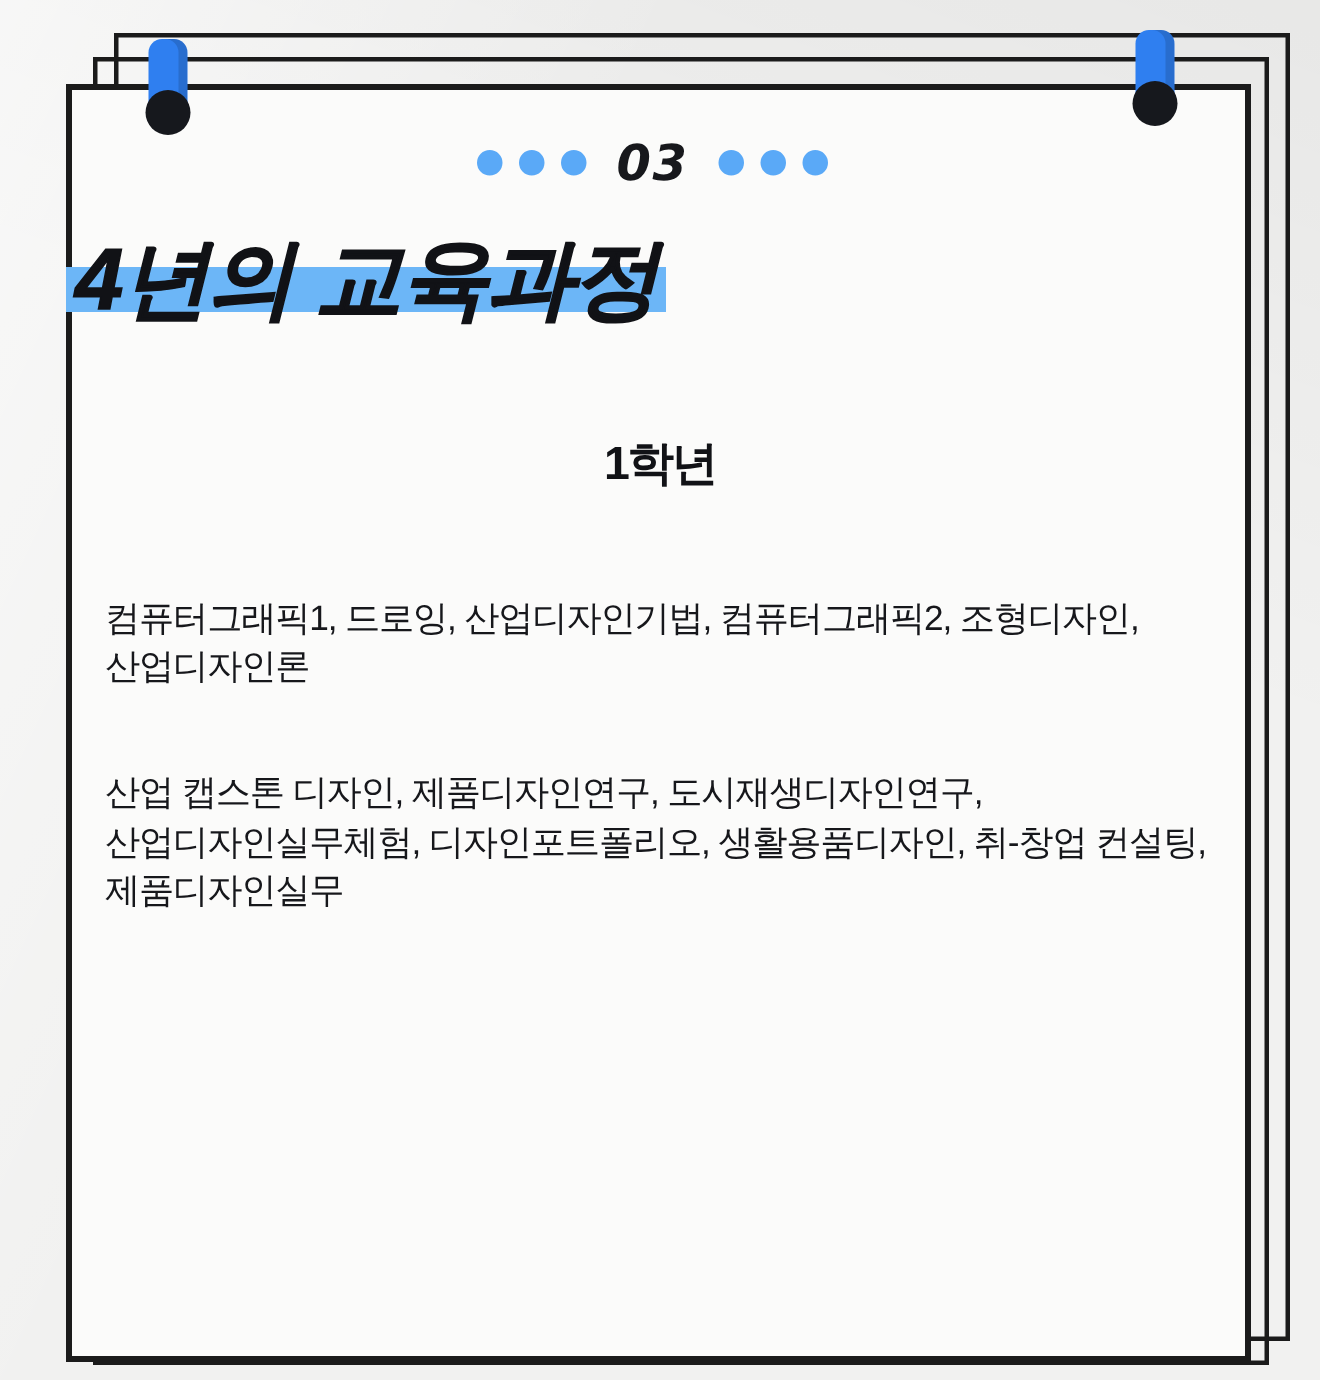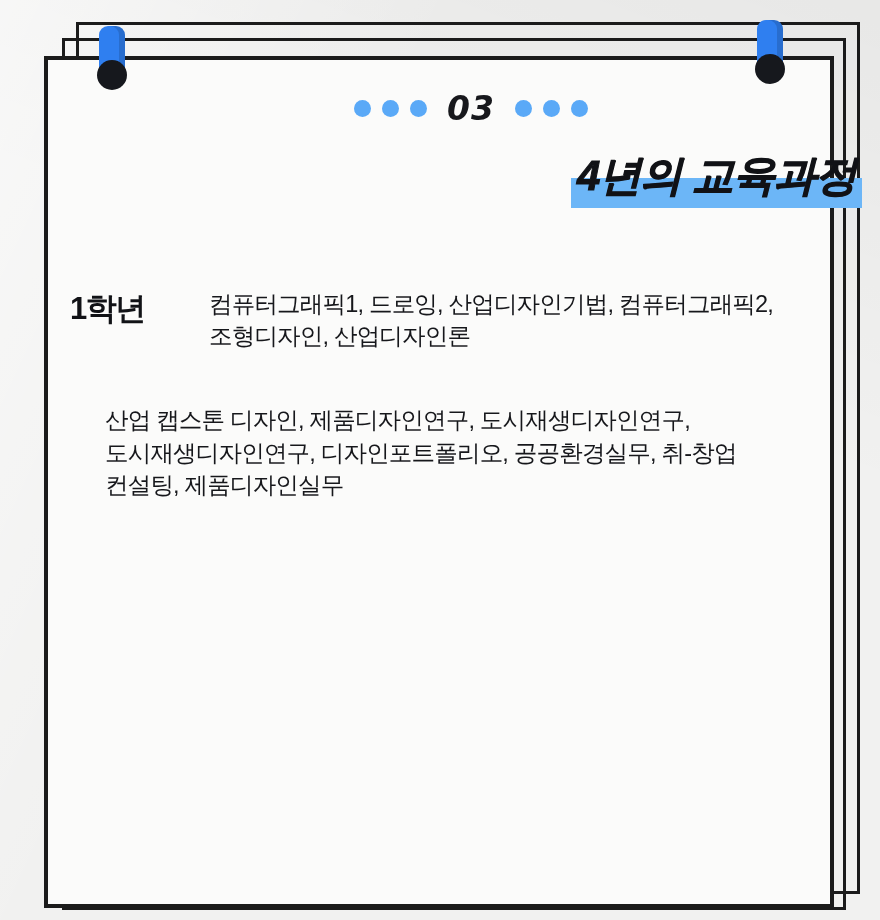--- a/index.html
+++ b/index.html
@@ -79,23 +79,22 @@
   }
   .clip-left { left: 99px; top: 26px; }
   .clip-right { left: 757px; top: 20px; }
 
   
   .header {
     position: absolute;
     left: 44px;
     top: 86px;
     width: 782px;
-    text-align: right;
+    text-align: left;
     z-index: 5;
-    margin-left: 36px;
   }
   .eyebrow {
     display: flex;
     align-items: center;
     justify-content: center;
     gap: 14px;
     height: 44px;
   }
   .dots {
     display: flex;
@@ -130,41 +129,42 @@
     right: 0;
     top: 30px;
     height: 30px;
     background: #6cb6f7;
     z-index: 0;
   }
   .title {
     position: relative;
     z-index: 1;
     font-family: "Liberation Sans", sans-serif;
-    font-size: 42px;
+    font-size: 58px;
     font-weight: 700;
     font-style: italic;
     color: #111216;
     letter-spacing: -1px;
     white-space: nowrap;
     -webkit-text-stroke: 1px #111216;
   }
 
   
   .content {
     position: absolute;
     left: 70px;
     top: 288px;
     width: 740px;
     z-index: 4;
   }
   .row {
     display: flex;
-    align-items: flex-start;
+    align-items: center;
     margin-bottom: 26px;
+    flex-direction: column;
   }
   .row.gap-extra {
     margin-top: 24px;
   }
   .year {
     flex: 0 0 104px;
     font-size: 31px;
     font-weight: 700;
     color: #111216;
     letter-spacing: -1.5px;
@@ -172,21 +172,20 @@
     padding-top: 4px;
     white-space: nowrap;
   }
   .courses {
     flex: 1 1 auto;
     font-size: 23.5px;
     line-height: 1.37;
     color: #16171b;
     letter-spacing: -0.8px;
     word-break: keep-all;
-    margin-left: 35px;
   }
 </style>
 </head>
 <body>
 
 <div class="page">
 
   <div class="frame frame-back2"></div>
   <div class="frame frame-back1"></div>
   <div class="frame frame-main"></div>
@@ -225,17 +224,17 @@
     <div class="row">
       <div class="year">1학년</div>
       <div class="courses">컴퓨터그래픽1, 드로잉, 산업디자인기법, 컴퓨터그래픽2, 조형디자인, 산업디자인론</div>
     </div>
 
 
     <div class="row">
     </div>
 
     <div class="row gap-extra">
-      <div class="courses">산업 캡스톤 디자인, 제품디자인연구, 도시재생디자인연구, 도시재생디자인연구, 디자인포트폴리오, 공공환경실무, 취-창업 컨설팅, 제품디자인실무</div>
+      <div class="courses">산업 캡스톤 디자인, 제품디자인연구, 도시재생디자인연구, 산업디자인실무체험, 디자인포트폴리오, 생활용품디자인, 취-창업 컨설팅, 제품디자인실무</div>
     </div>
 
   </div>
 </div>
 
 </body></html>

